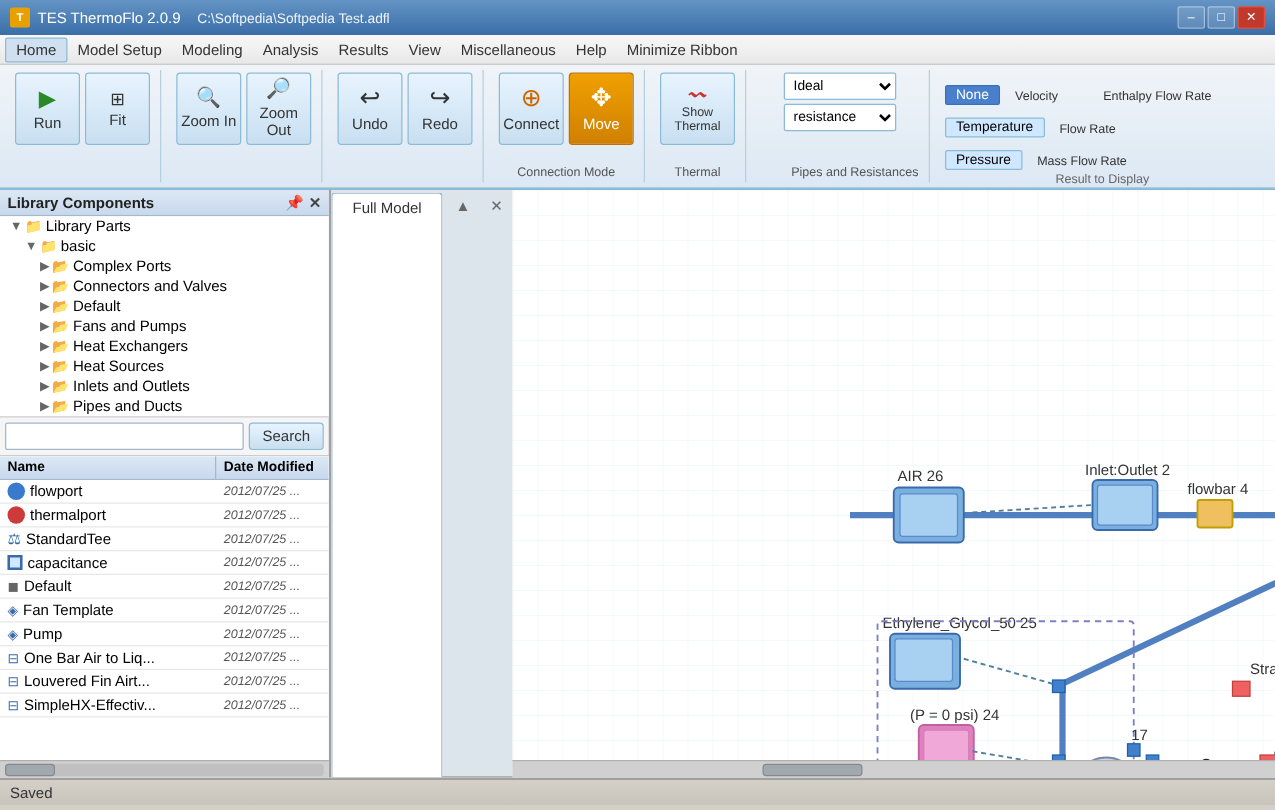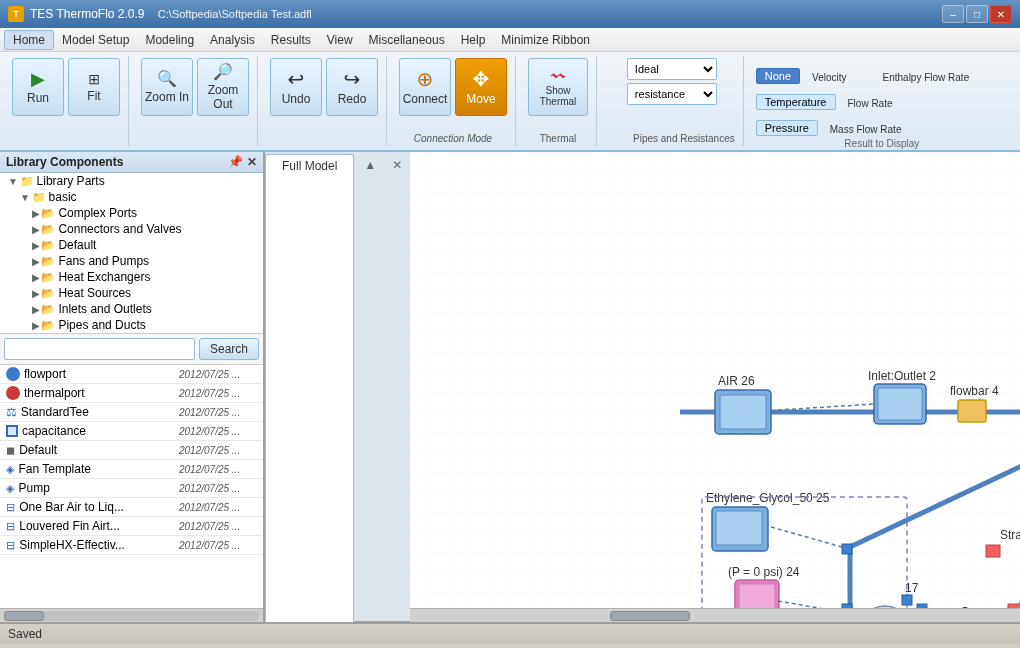--- a/index.html
+++ b/index.html
@@ -367,21 +367,21 @@
     <div class="ribbon-buttons">
       <div class="ribbon-btn-large">
         <span class="ribbon-icon" style="font-size:20px;color:#cc6600;">⊕</span>
         <span>Connect</span>
       </div>
       <div class="ribbon-btn-large active">
         <span class="ribbon-icon" style="font-size:20px;">✥</span>
         <span>Move</span>
       </div>
     </div>
-    <div style="font-size:10px;color:#555;margin-top:auto;font-style:italic;">Connection Mode</div>
+    <div style="font-size:10px;color:#555;margin-top:auto;">Connection Mode</div>
   </div>
 
   <div class="ribbon-group">
     <div class="ribbon-btn-large" style="width:60px;height:58px;">
       <span class="ribbon-icon" style="font-size:14px;color:#cc3333;">〰</span>
       <span style="font-size:10px;text-align:center;">Show<br>Thermal</span>
     </div>
     <div style="font-size:10px;color:#555;margin-top:auto;">Thermal</div>
   </div>
 
@@ -480,20 +480,24 @@
         <span>Pipes and Ducts</span>
       </div>
     </div>
 
     <div class="search-area">
       <input type="text" class="search-input" placeholder="" style="">
       <button class="search-btn">Search</button>
     </div>
 
     <div class="parts-table">
+      <div class="parts-table-header">
+        <div class="parts-col-name">Name</div>
+        <div class="parts-col-date">Date Modified</div>
+      </div>
 
       <div class="parts-row">
         <div class="parts-row-name">
           <div class="part-icon part-icon-blue" style="border-radius:50%;"></div>
           <span>flowport</span>
         </div>
         <div class="parts-row-date">2012/07/25 ...</div>
       </div>
       <div class="parts-row">
         <div class="parts-row-name">

